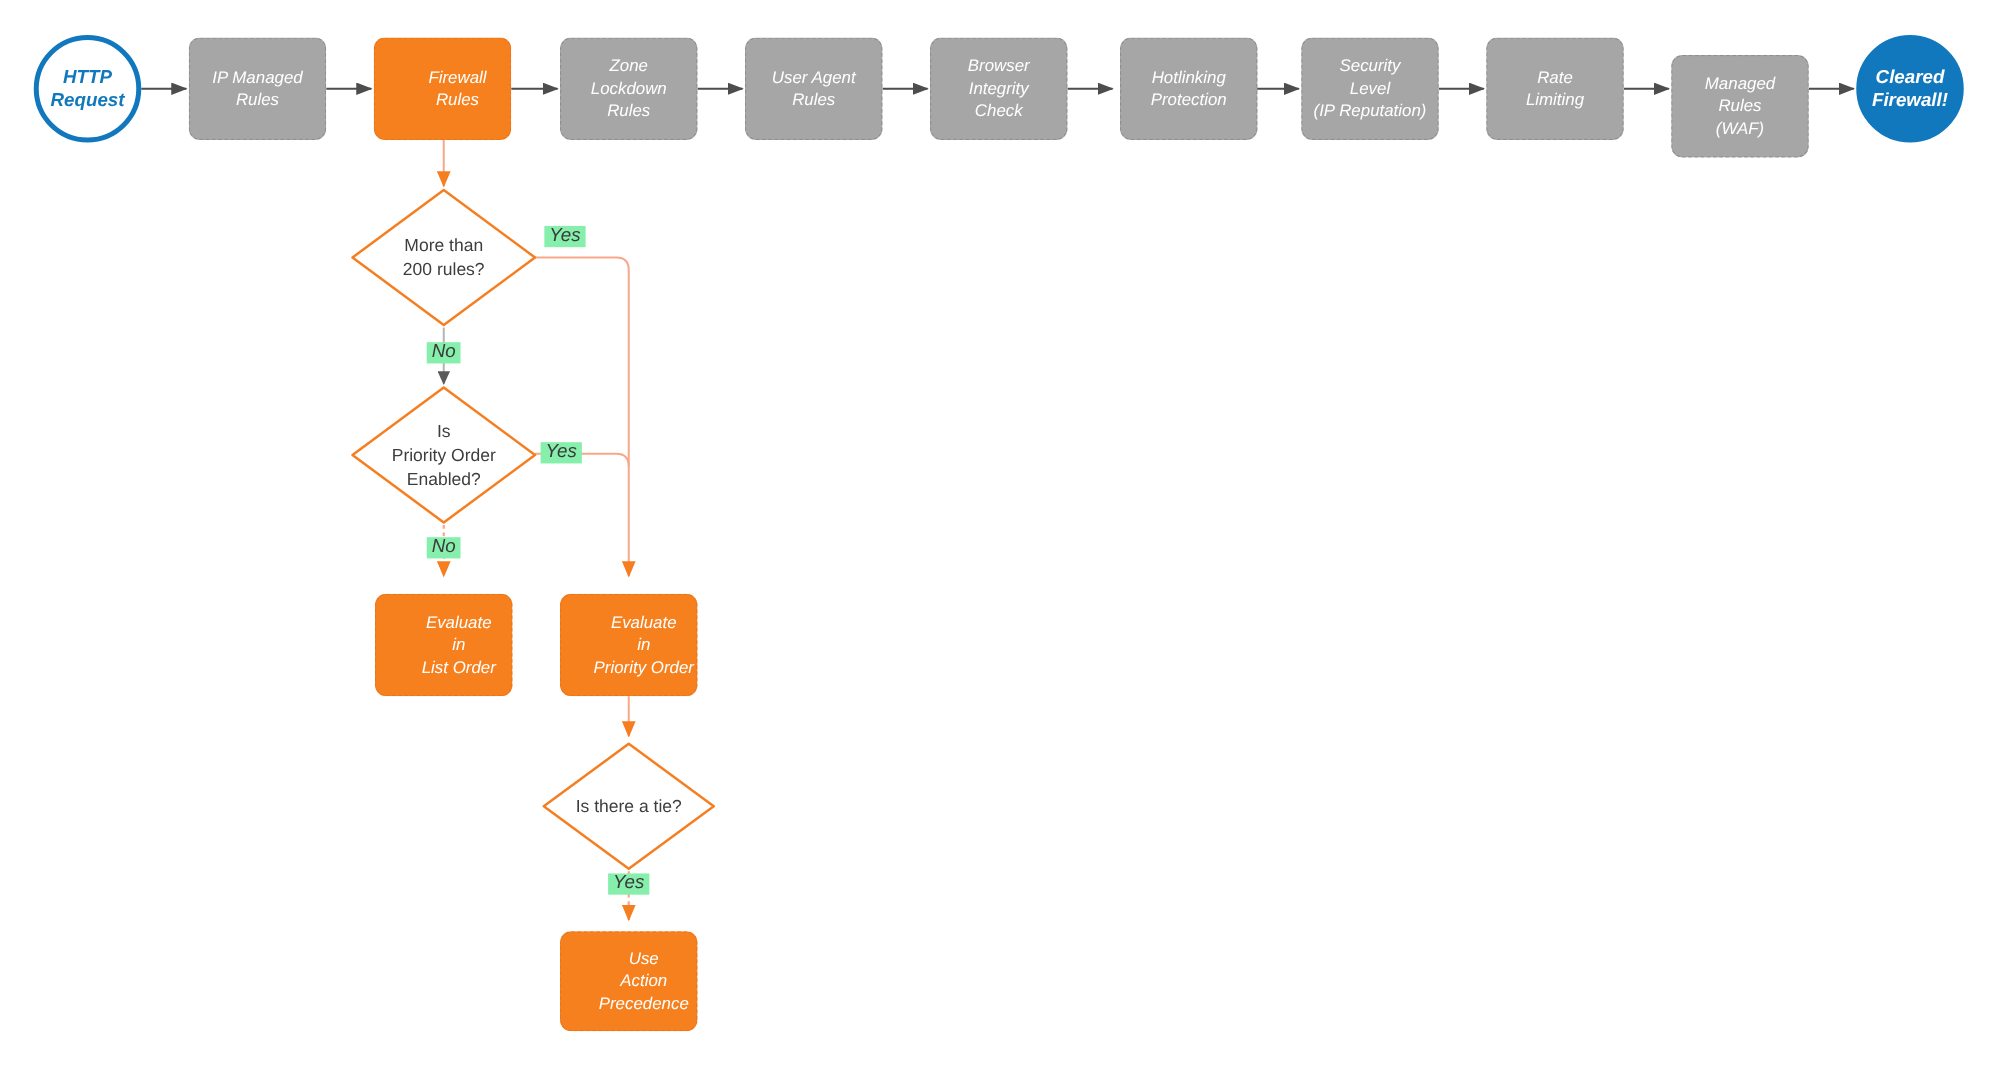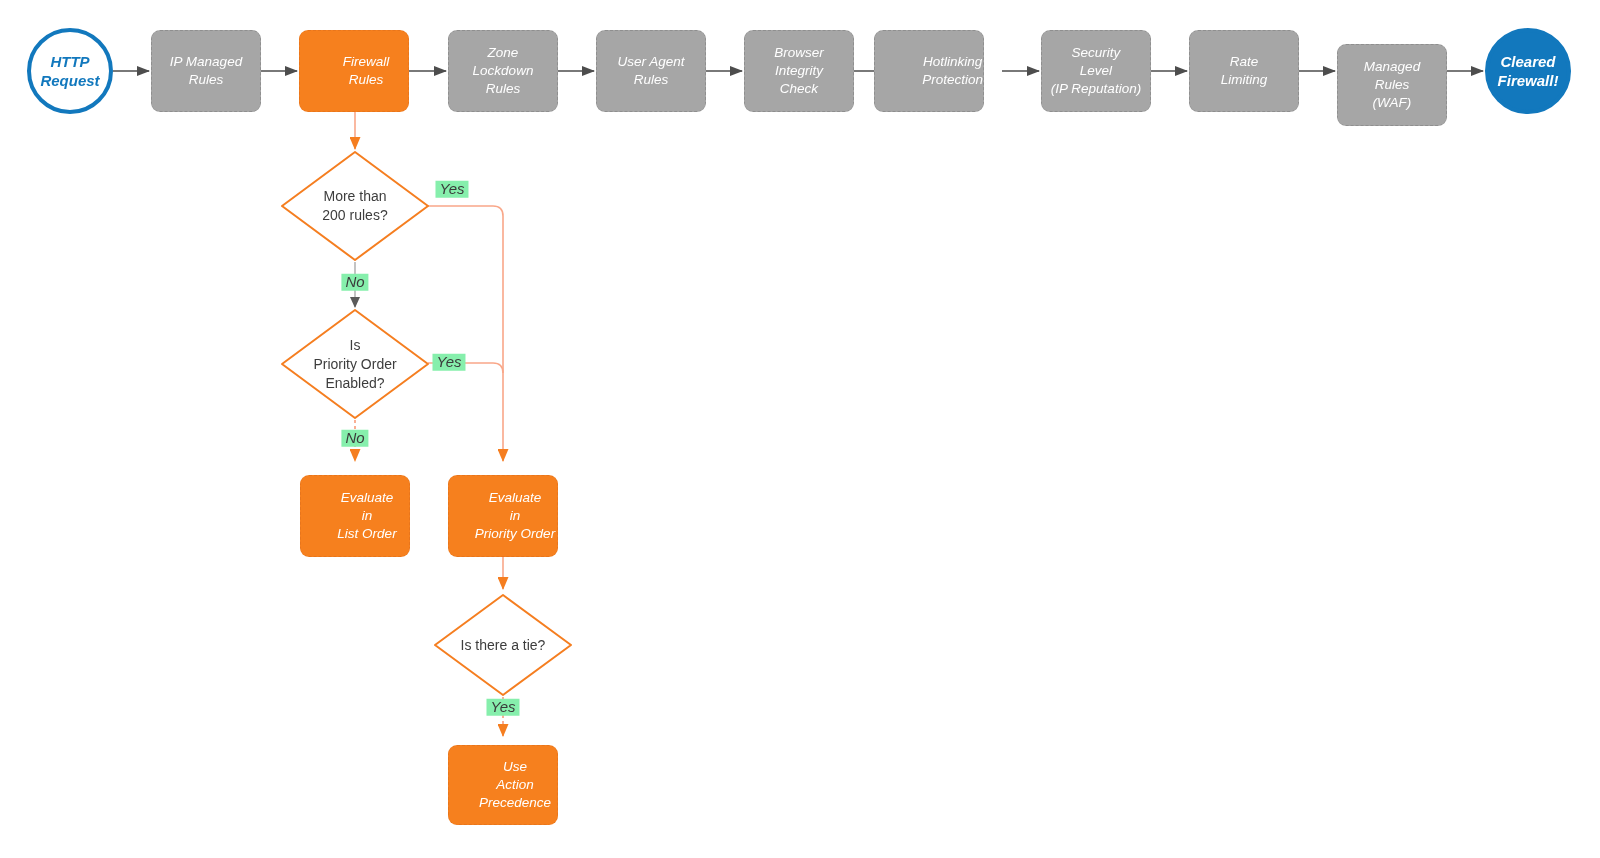--- a/index.html
+++ b/index.html
@@ -148,21 +148,21 @@
   </div>
   <div class="node box gray-box" style="left:596px; top:30px;">
     <span>User Agent
 Rules</span>
   </div>
   <div class="node box gray-box" style="left:744px; top:30px;justify-content:center;">
     <span>Browser
 Integrity
 Check</span>
   </div>
-  <div class="node box gray-box" style="left:874px; top:30px;justify-content:flex-end;">
+  <div class="node box gray-box" style="left:896px; top:30px;">
     <span>Hotlinking
 Protection</span>
   </div>
   <div class="node box gray-box" style="left:1041px; top:30px;">
     <span>Security
 Level
 (IP Reputation)</span>
   </div>
   <div class="node box gray-box" style="left:1189px; top:30px;">
     <span>Rate

